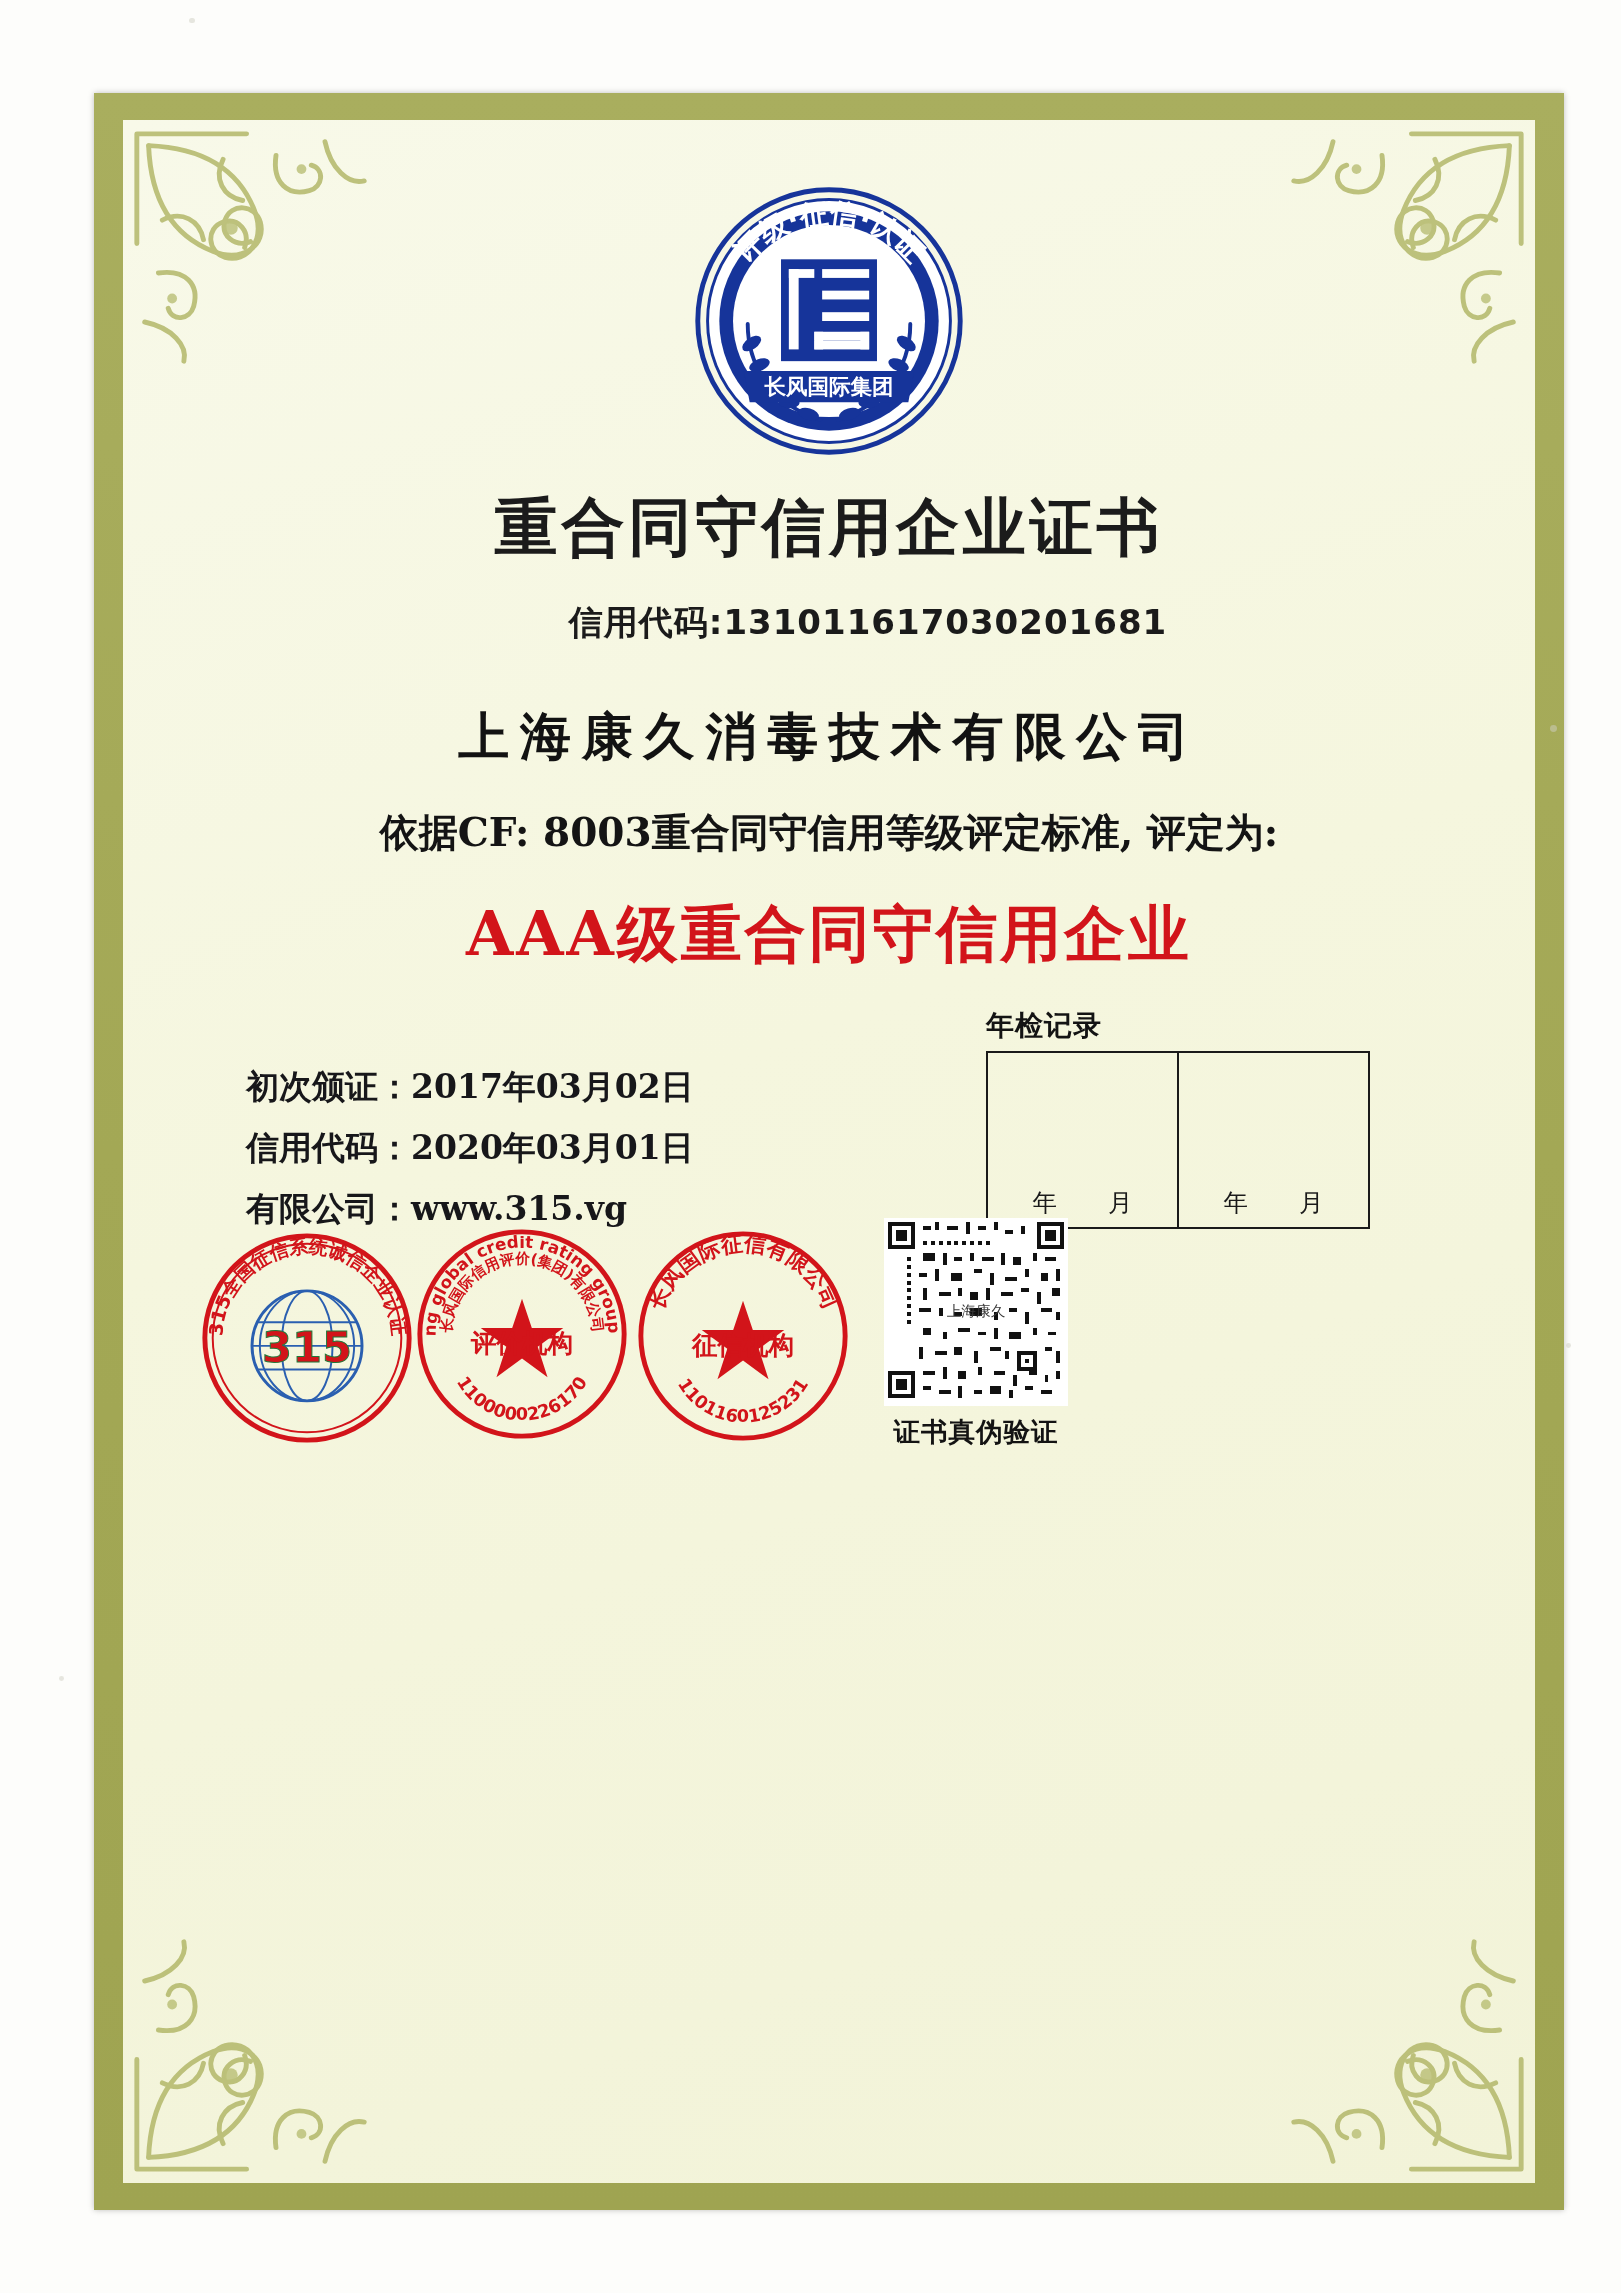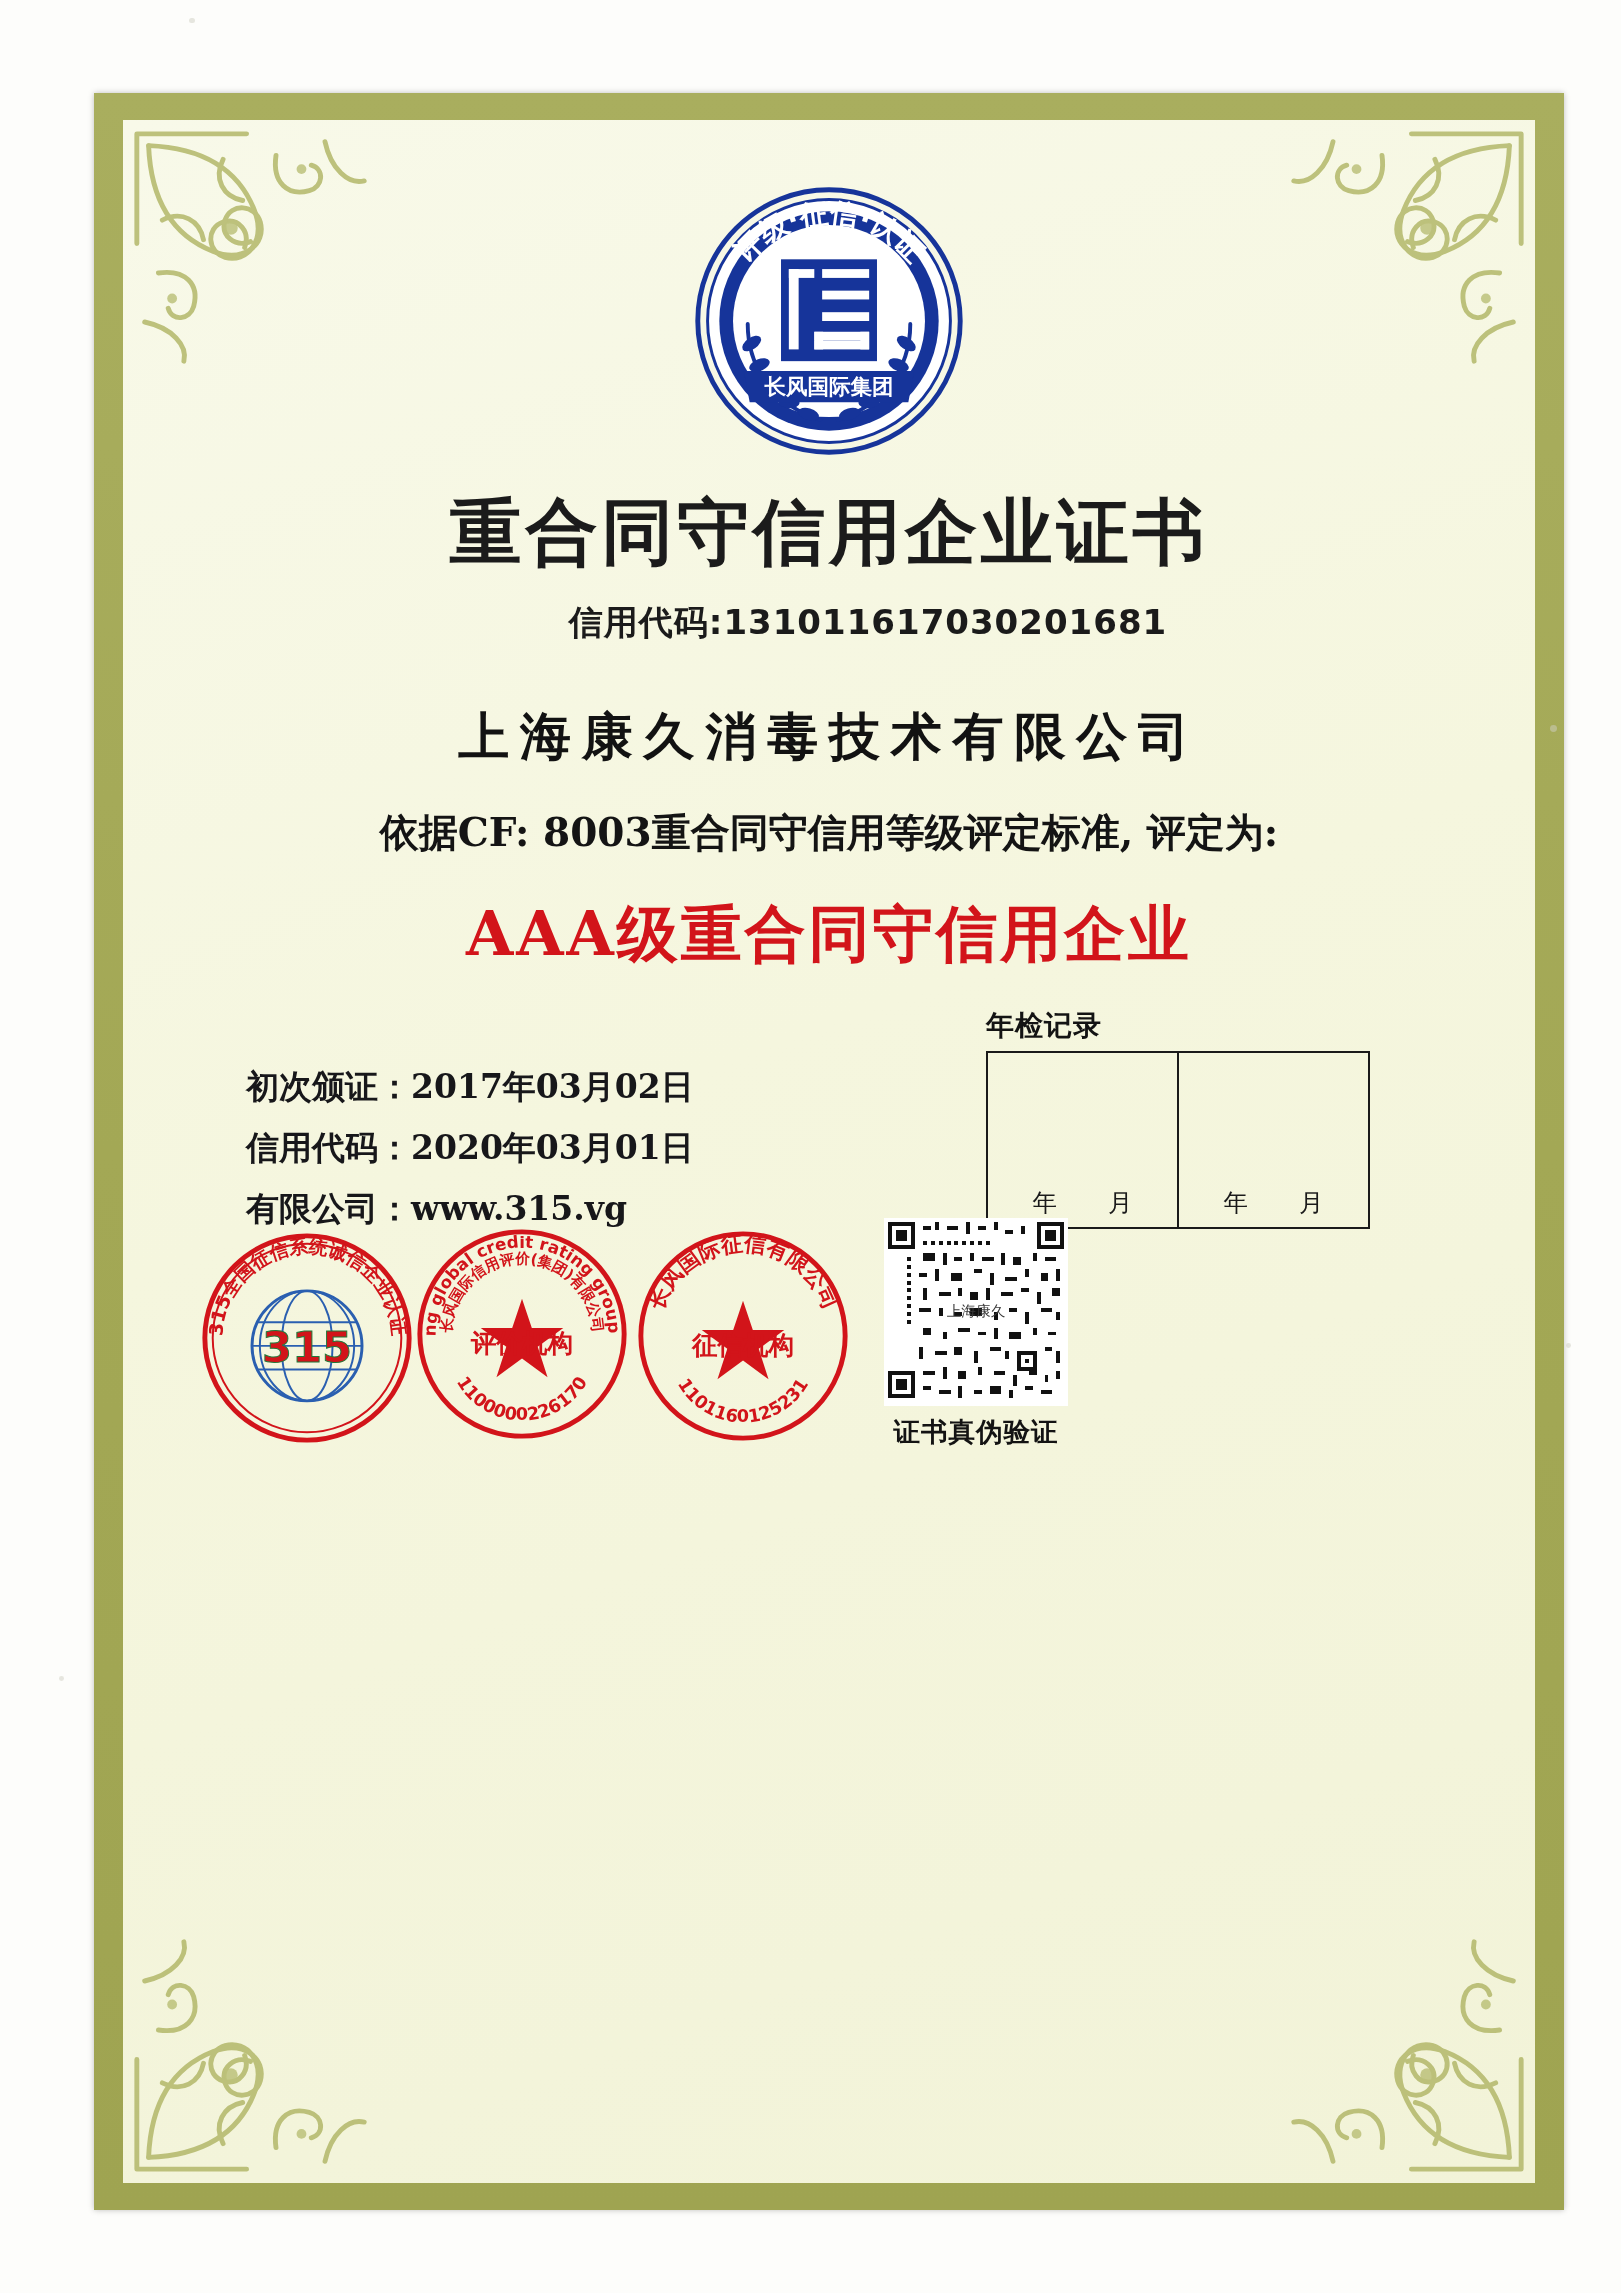--- a/index.html
+++ b/index.html
@@ -61,21 +61,21 @@
   #seal-wrap svg { display:block; width:284px; height:284px; }
 
   
   #title {
     position: absolute;
     left: 0; right: 0;
     top: 365px;
     text-align: center;
     font-family: "DejaVu Sans", "Liberation Sans", sans-serif;
     font-weight: bold;
-    font-size: 72px;
+    font-size: 63px;
     letter-spacing: 3.9px;
     color: #1b1b1b;
     white-space: nowrap;
   }
   #credit-code {
     position: absolute;
     left: 0; right: 0;
     top: 480px;
     text-align: center;
     padding-left: 78px;

